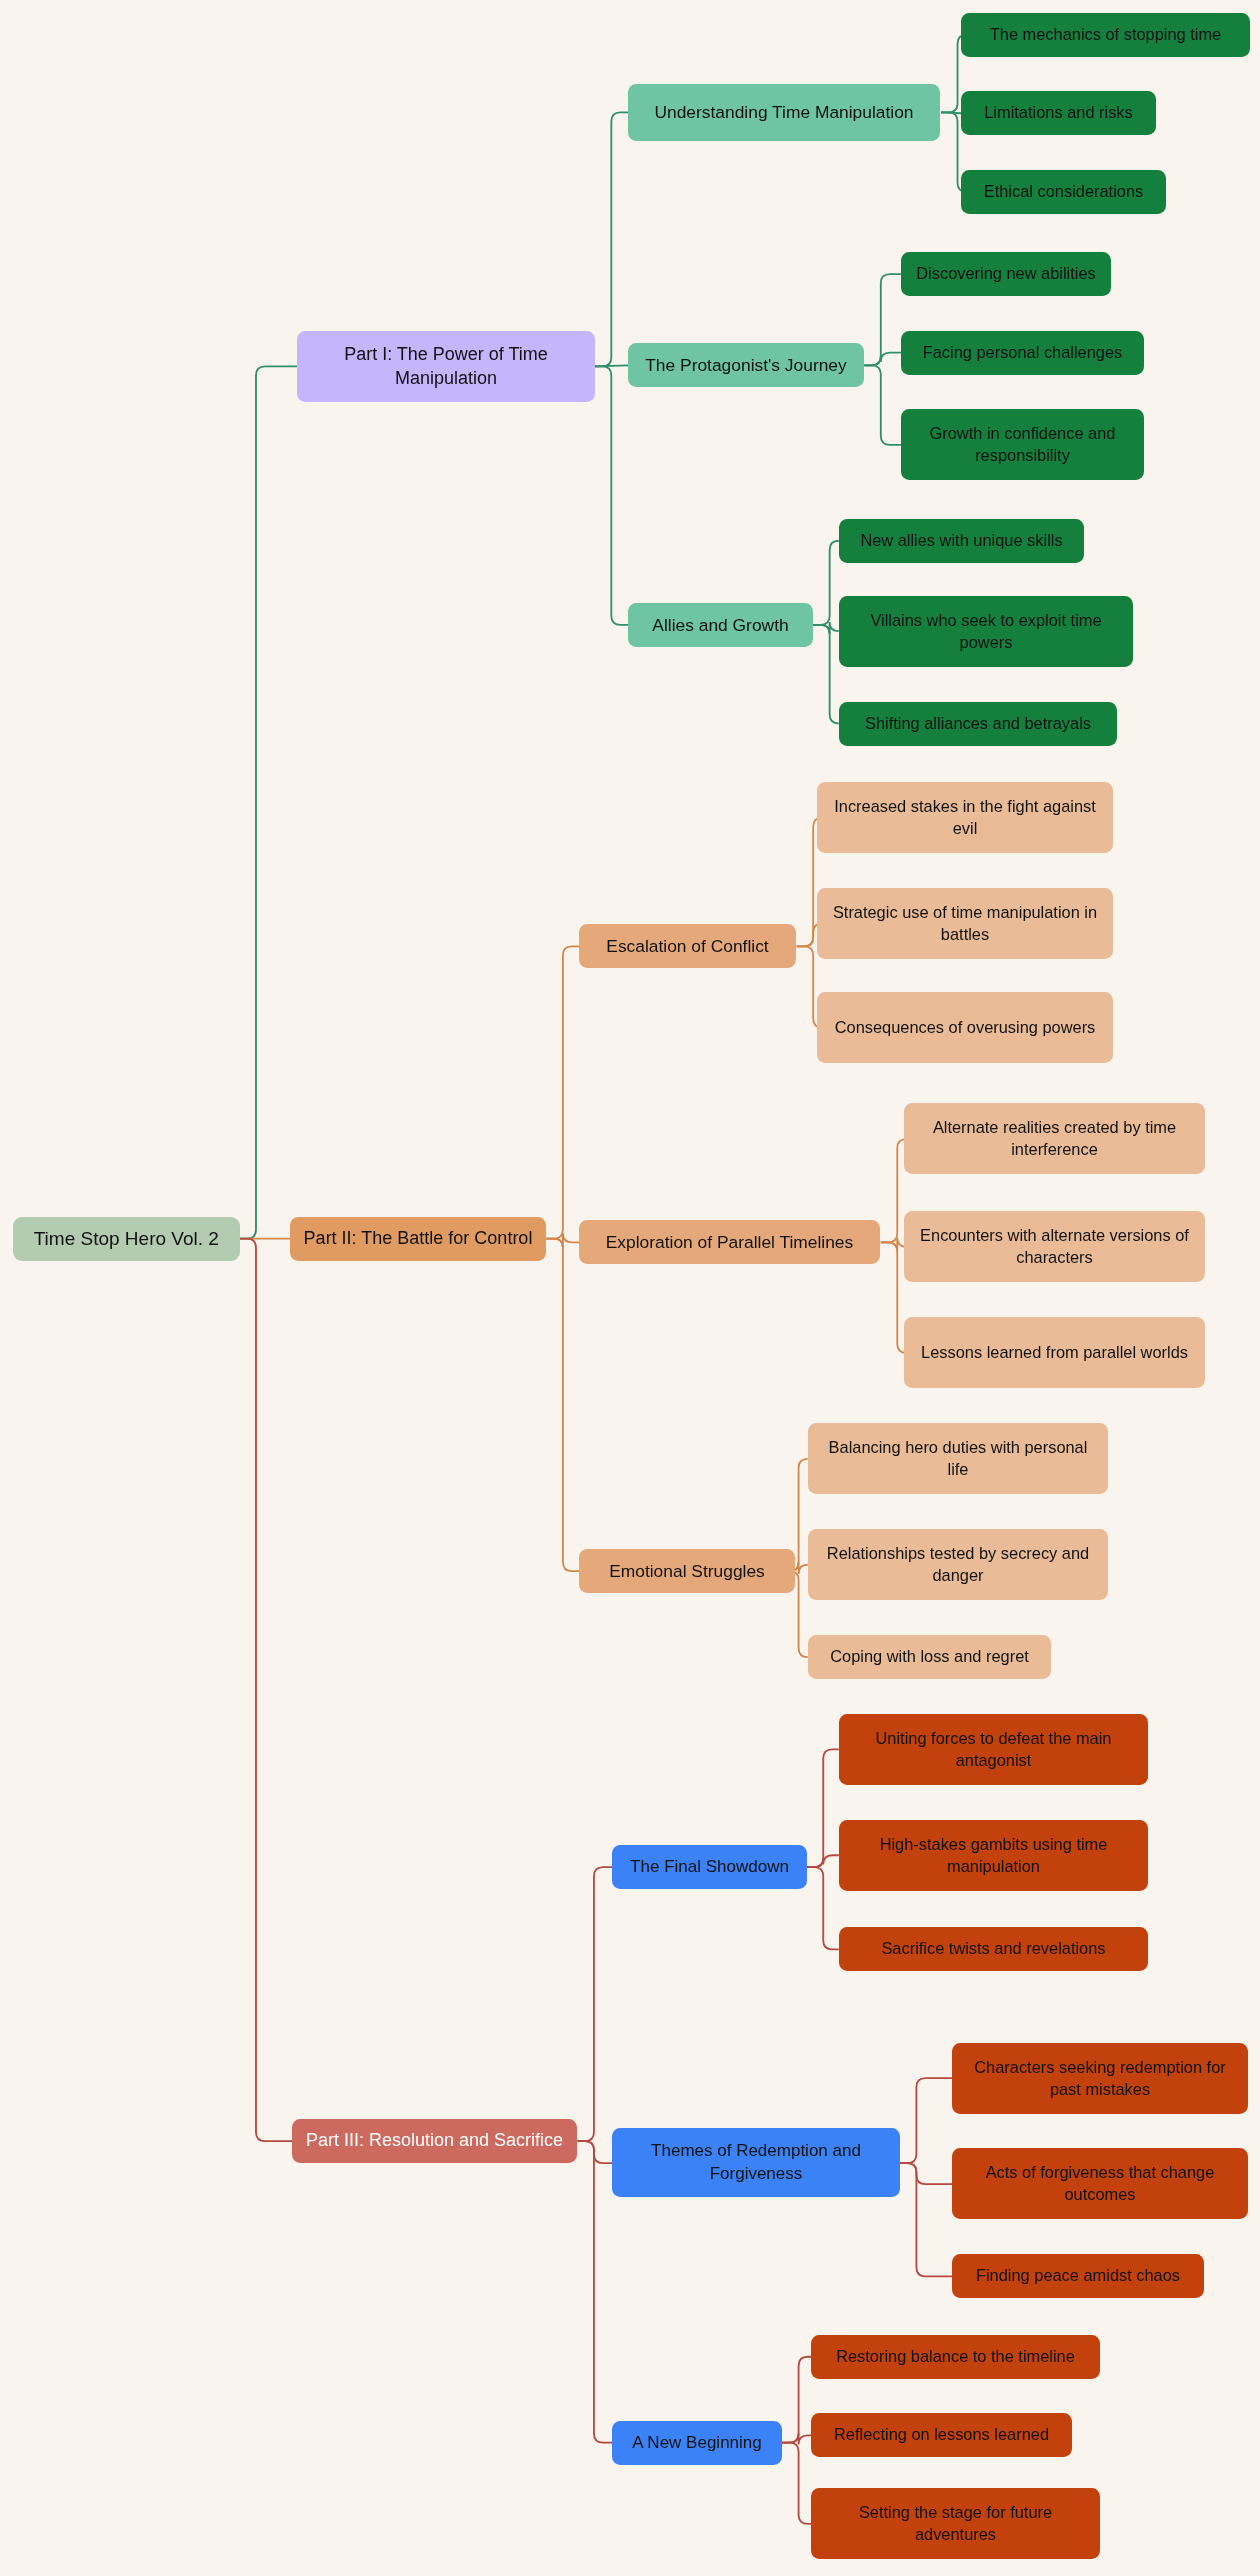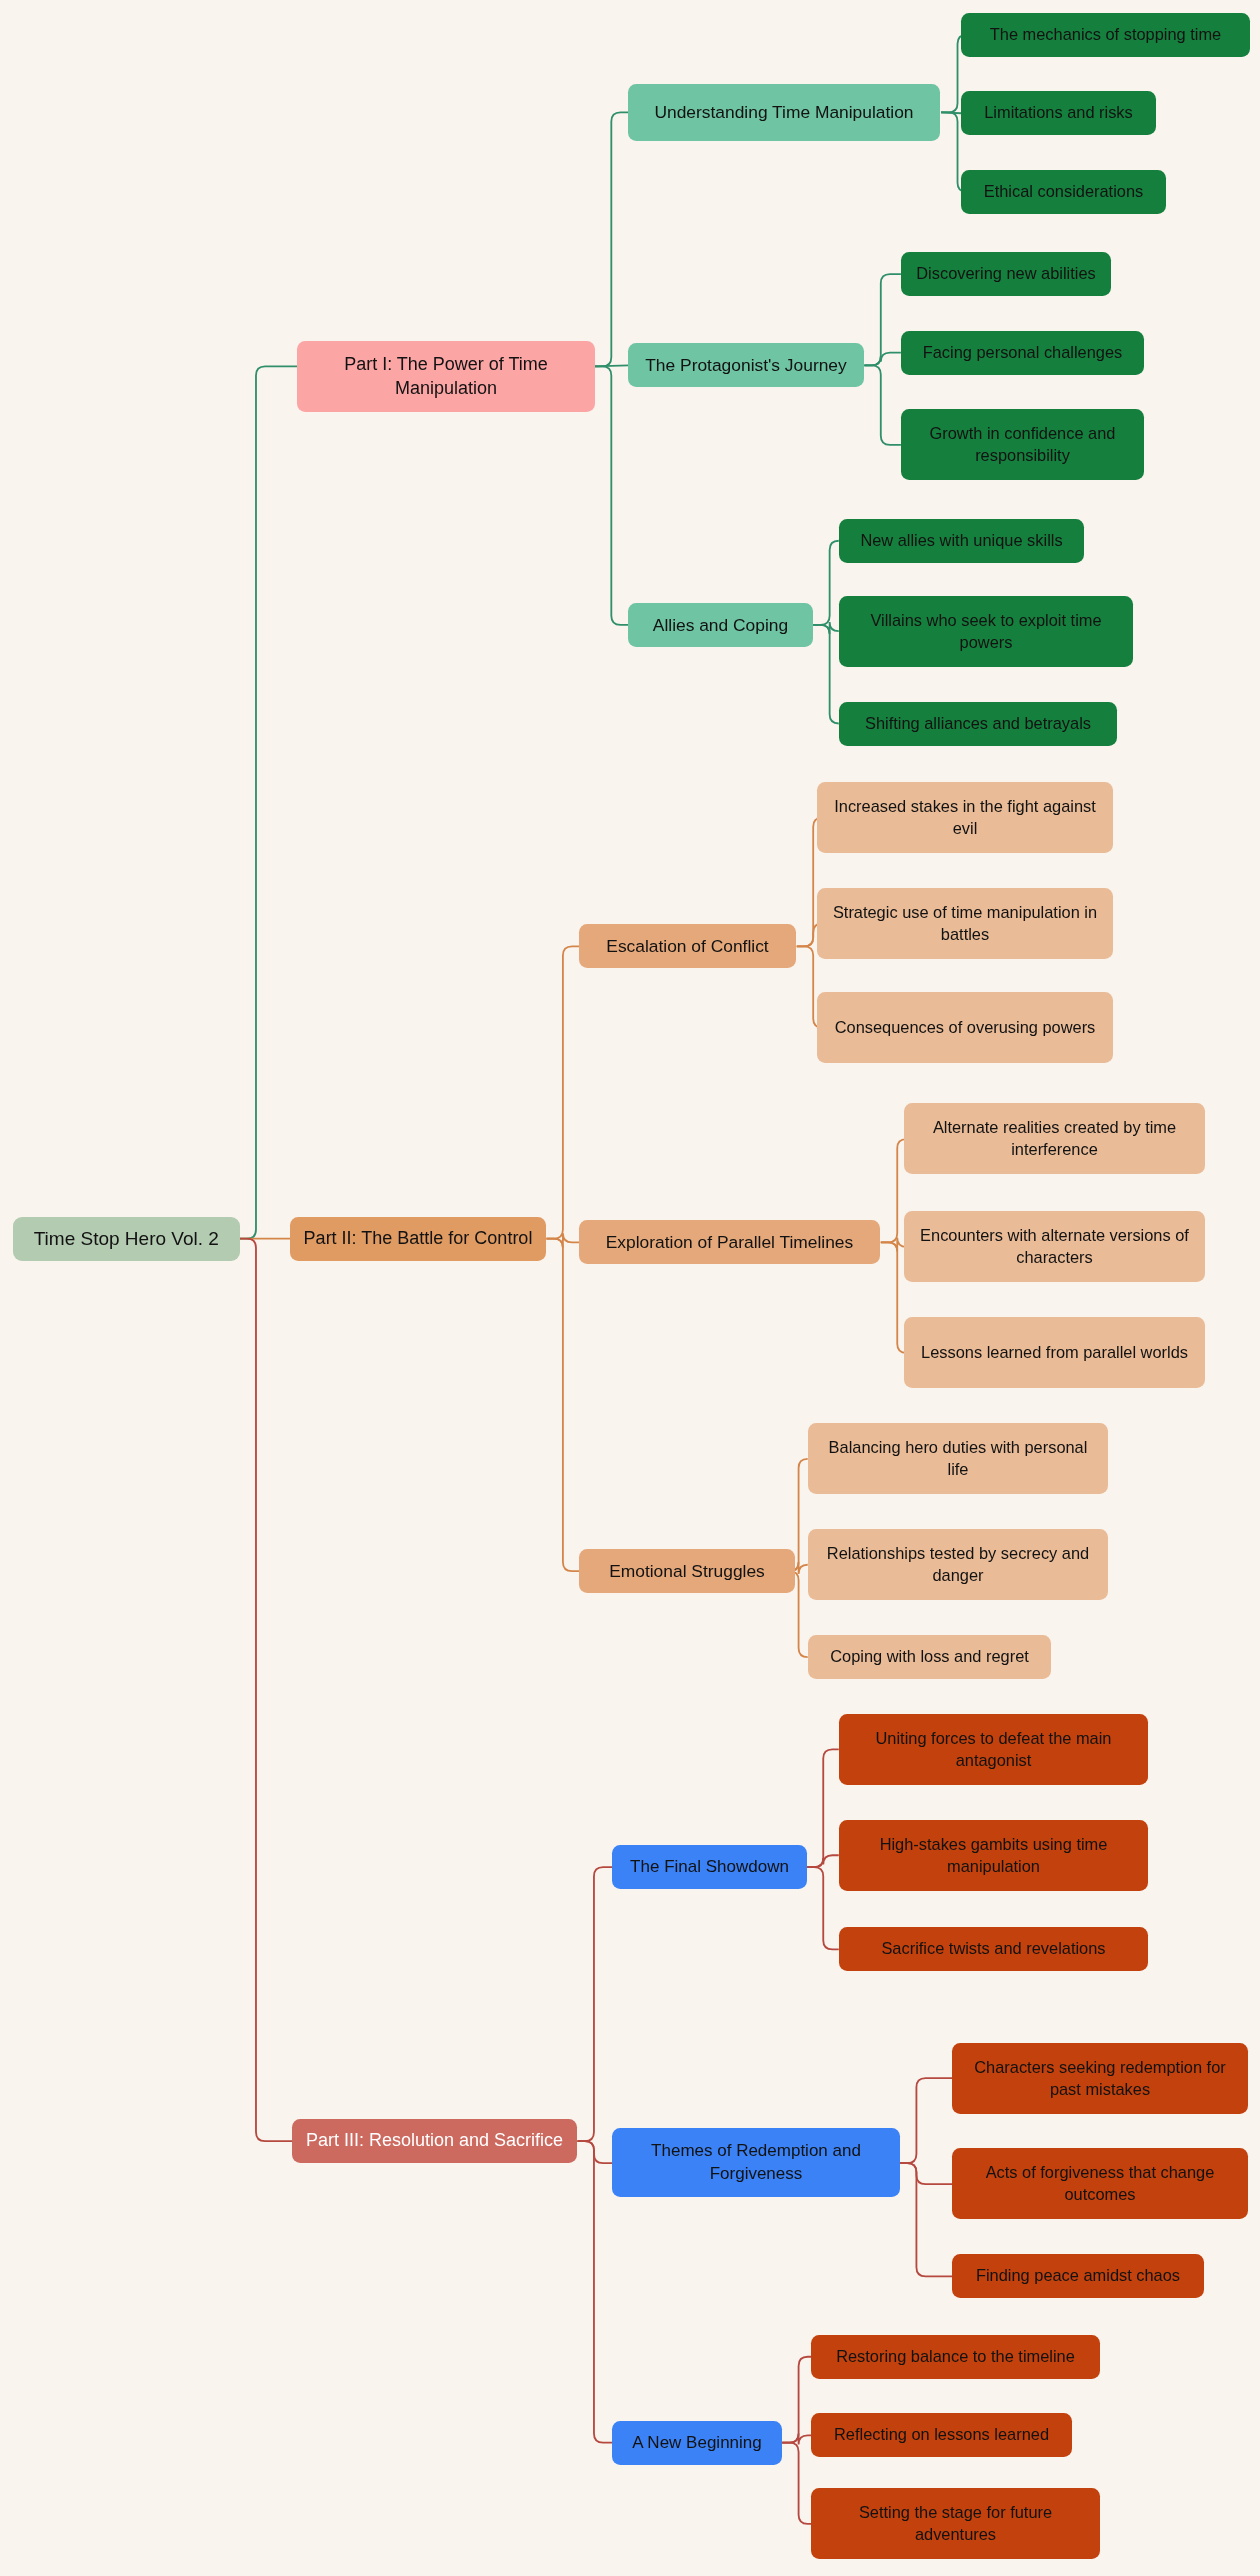--- a/index.html
+++ b/index.html
@@ -35,21 +35,21 @@
     line-height: 1.30;
     color: #121212;
     z-index: 2;
   }
   .node span { display: block; width: 100%; }
 
   
   .lvl-root { background: #b3cbb0; font-size: 19px; border-radius: 9px; }
 
   
-  .g-branch { background: #fca5a5; font-size: 18px; margin-top: 10px; }
+  .g-branch { background: #c4b5fd; font-size: 18px; }
   .g-sub    { background: #6ec4a3; font-size: 17.4px; }
   .g-leaf   { background: #15803d; font-size: 16.4px; }
 
   
   .o-branch { background: #e09b63; font-size: 18px; }
   .o-sub    { background: #e5a87a; font-size: 17.4px; }
   .o-leaf   { background: #e9bb97; font-size: 16.4px; }
 
   
   .r-branch { background: #cd6a60; font-size: 18px; color: #ffffff; }
@@ -126,21 +126,21 @@
       <div class="node g-leaf" style="left: 901px; top: 252px; width: 210px; height: 44px;">
         <span>Discovering new abilities</span>
       </div>
       <div class="node g-leaf" style="left: 901px; top: 331px; width: 243px; height: 44px;">
         <span>Facing personal challenges</span>
       </div>
       <div class="node g-leaf" style="left: 901px; top: 409px; width: 243px; height: 71px;">
         <span>Growth in confidence and responsibility</span>
       </div>
       <div class="node g-sub" style="left: 628px; top: 603px; width: 185px; height: 44px;">
-        <span>Allies and Coping</span>
+        <span>Allies and Growth</span>
       </div>
       <div class="node g-leaf" style="left: 839px; top: 519px; width: 245px; height: 44px;">
         <span>New allies with unique skills</span>
       </div>
       <div class="node g-leaf" style="left: 839px; top: 596px; width: 294px; height: 71px;">
         <span>Villains who seek to exploit time powers</span>
       </div>
       <div class="node g-leaf" style="left: 839px; top: 702px; width: 278px; height: 44px;">
         <span>Shifting alliances and betrayals</span>
       </div>

